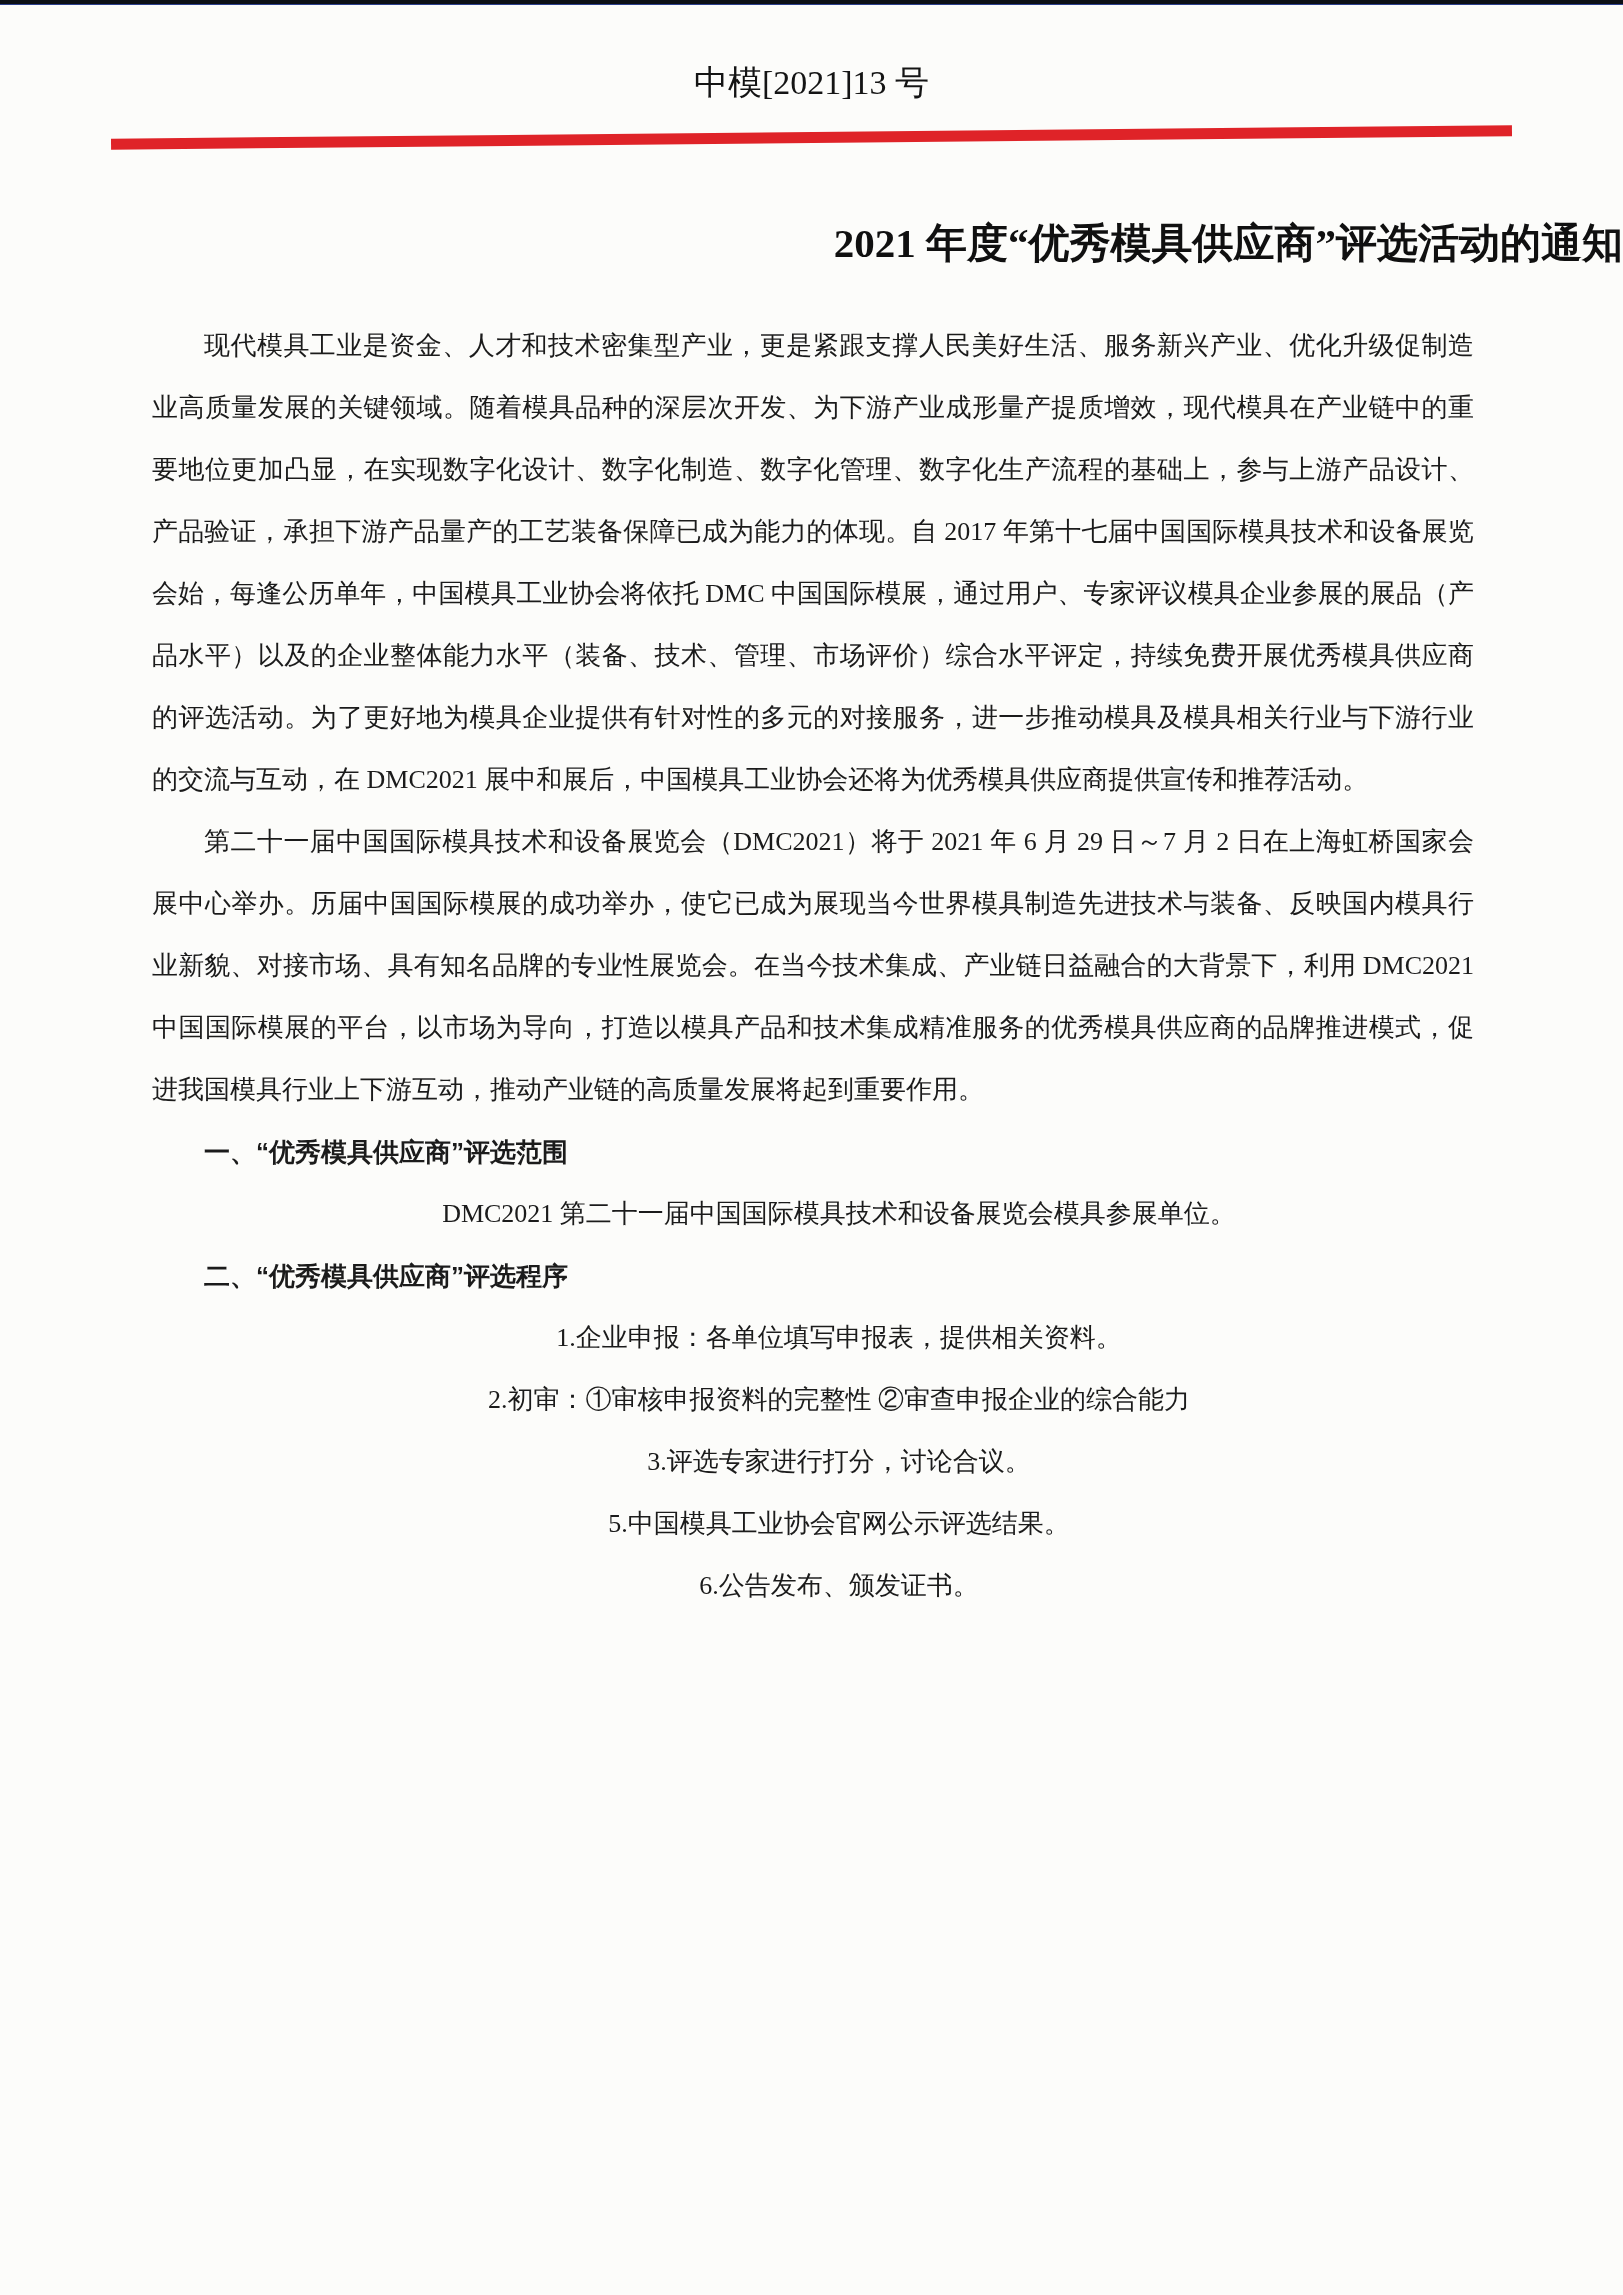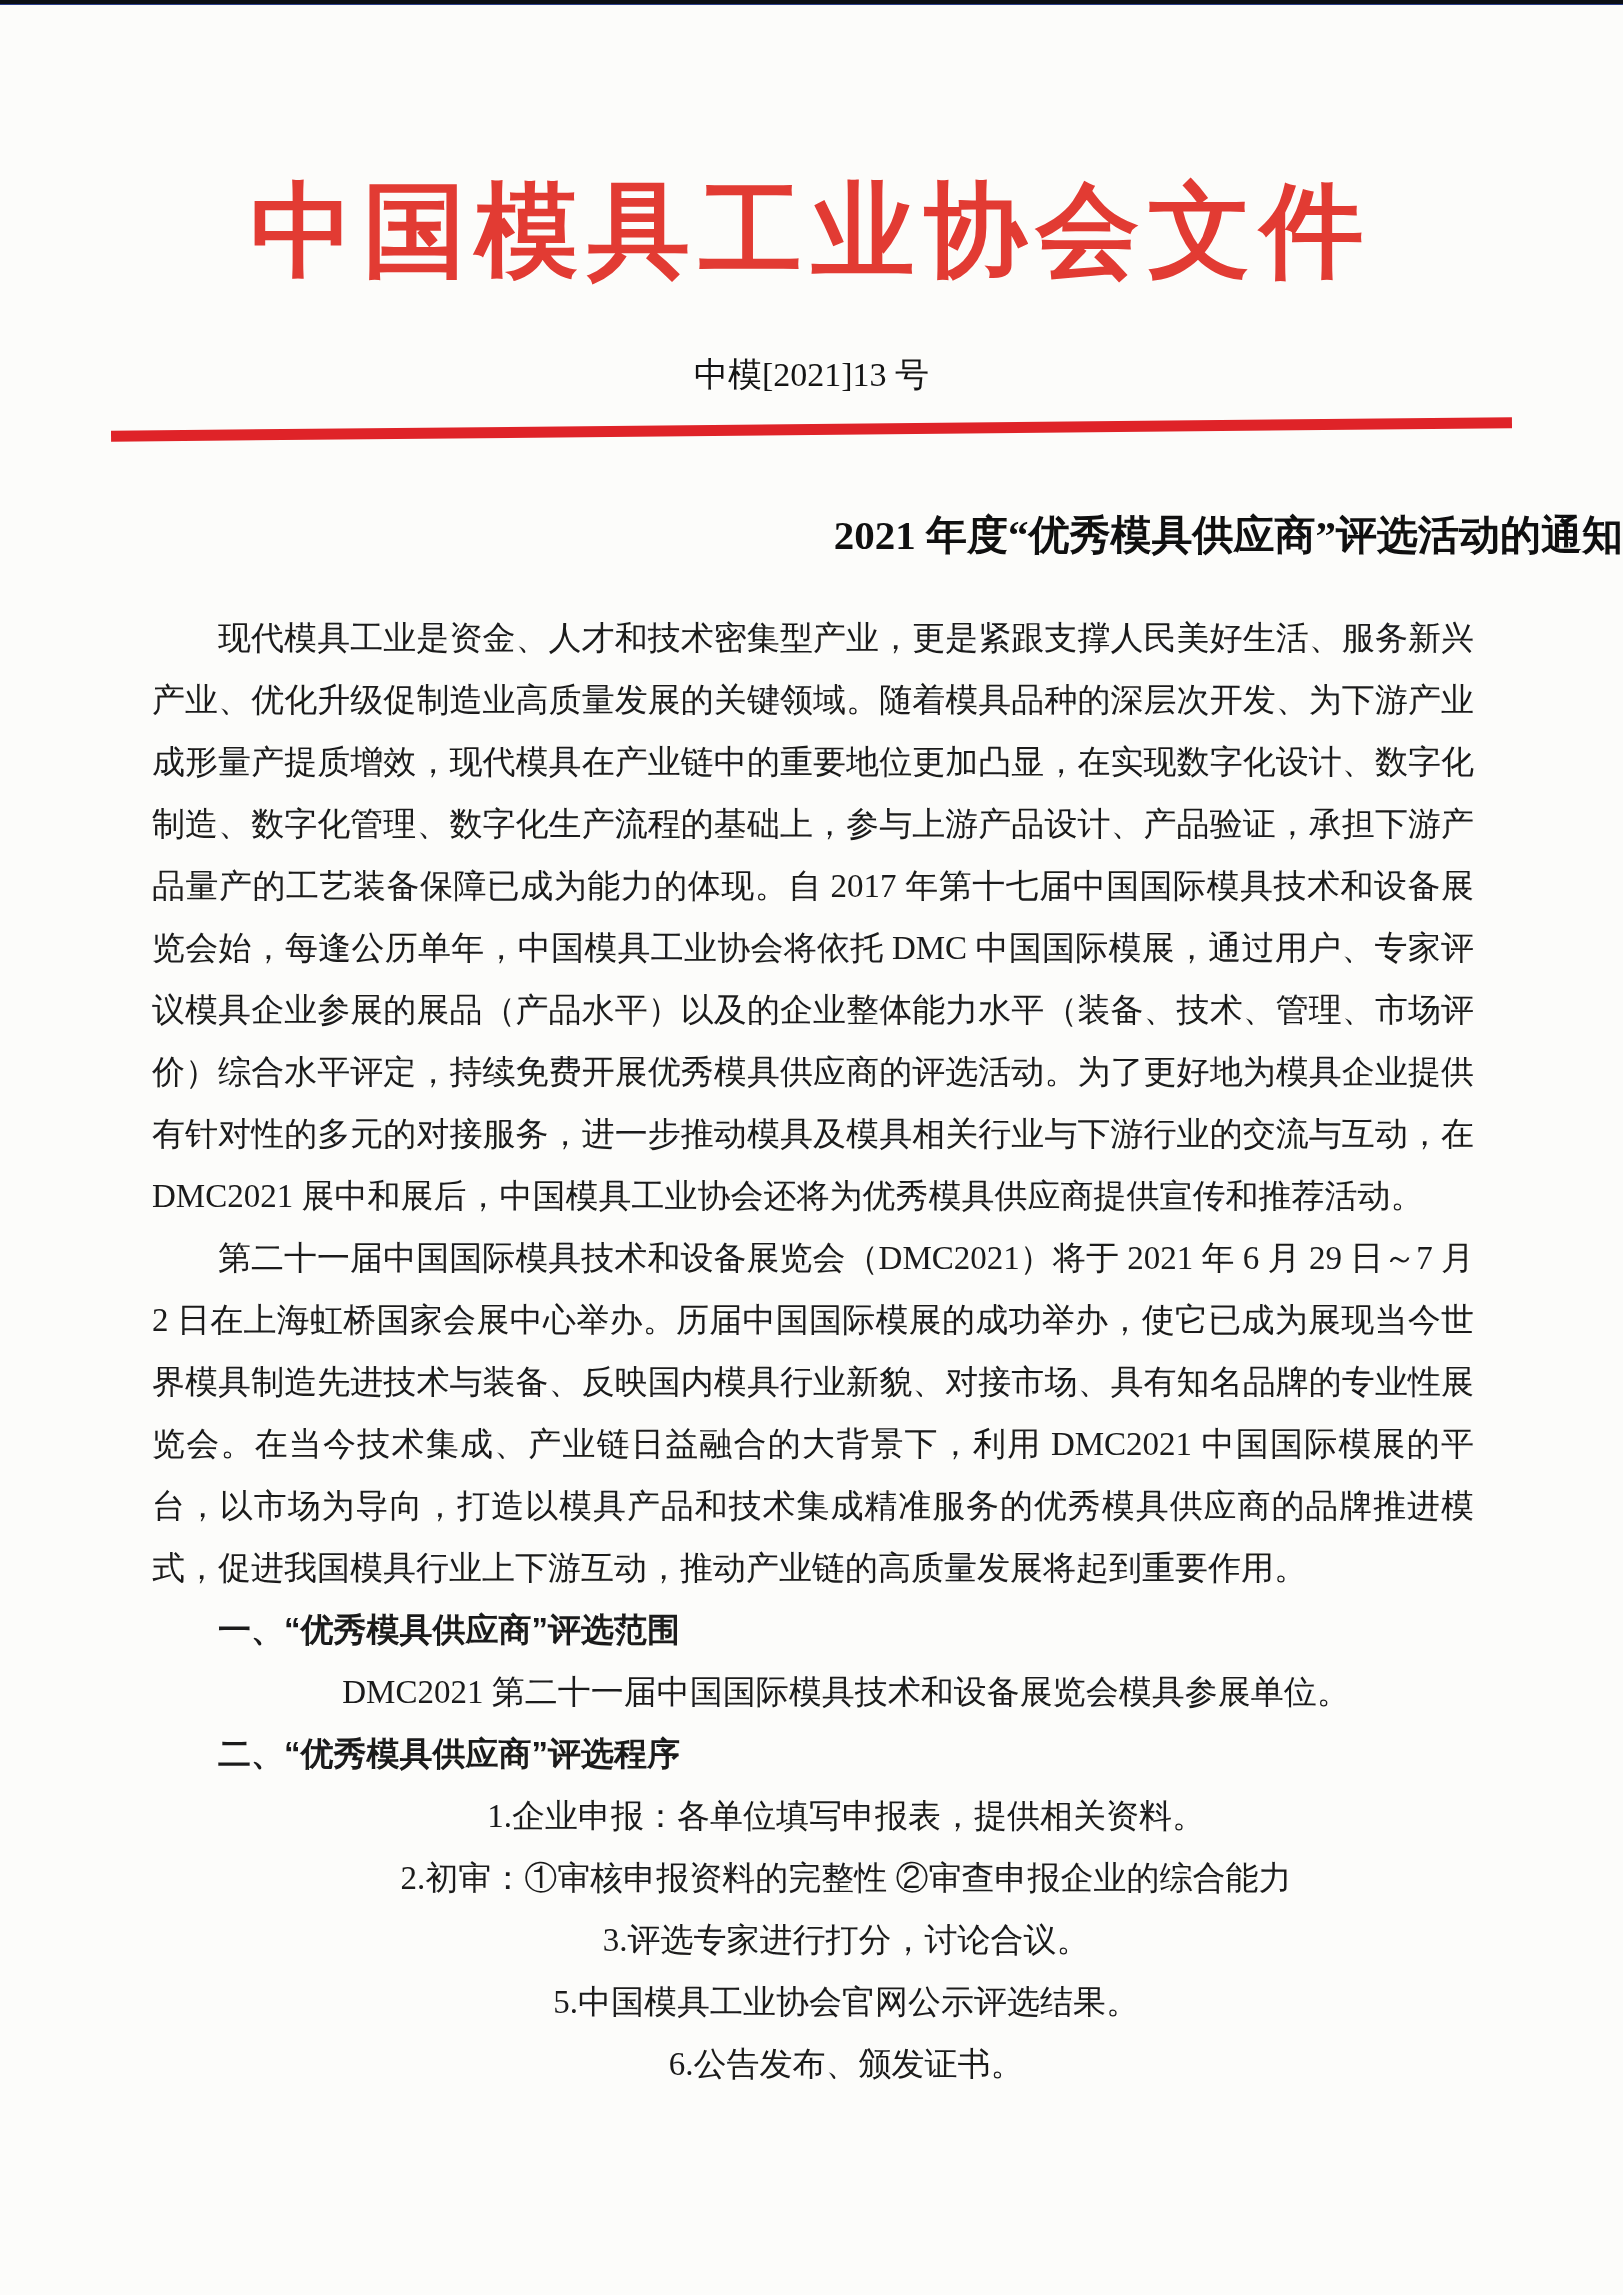--- a/index.html
+++ b/index.html
@@ -55,21 +55,21 @@
     text-align: right;
     font-size: 41px;
     font-weight: 700;
     line-height: 58px;
     color: #101010;
     font-family: "Liberation Serif", serif;
   }
   .body {
     width: 1322px;
     margin: 43px 4px 0 152px;
-    font-size: 33px;
+    font-size: 26px;
     line-height: 62px;
     text-align: justify;
   }
   .body p {
     margin: 0;
     padding: 0;
     text-indent: 2em;
   }
   .body p.heading {
     font-weight: 700;
@@ -80,21 +80,20 @@
     text-align: center;
   }
 </style>
 </head>
 <body>
 
 <div class="page">
 
   <div class="scan-edge"></div>
 
-  <h1 class="masthead">中国模具工业协会文件</h1>
 
   <div class="doc-number">中模[2021]13 号</div>
 
   <div class="red-rule"></div>
 
   <h2 class="notice-title">2021 年度“优秀模具供应商”评选活动的通知</h2>
 
   <div class="body">
 
     <p class="para">现代模具工业是资金、人才和技术密集型产业，更是紧跟支撑人民美好生活、服务新兴产业、优化升级促制造业高质量发展的关键领域。随着模具品种的深层次开发、为下游产业成形量产提质增效，现代模具在产业链中的重要地位更加凸显，在实现数字化设计、数字化制造、数字化管理、数字化生产流程的基础上，参与上游产品设计、产品验证，承担下游产品量产的工艺装备保障已成为能力的体现。自 2017 年第十七届中国国际模具技术和设备展览会始，每逢公历单年，中国模具工业协会将依托 DMC 中国国际模展，通过用户、专家评议模具企业参展的展品（产品水平）以及的企业整体能力水平（装备、技术、管理、市场评价）综合水平评定，持续免费开展优秀模具供应商的评选活动。为了更好地为模具企业提供有针对性的多元的对接服务，进一步推动模具及模具相关行业与下游行业的交流与互动，在 DMC2021 展中和展后，中国模具工业协会还将为优秀模具供应商提供宣传和推荐活动。</p>

